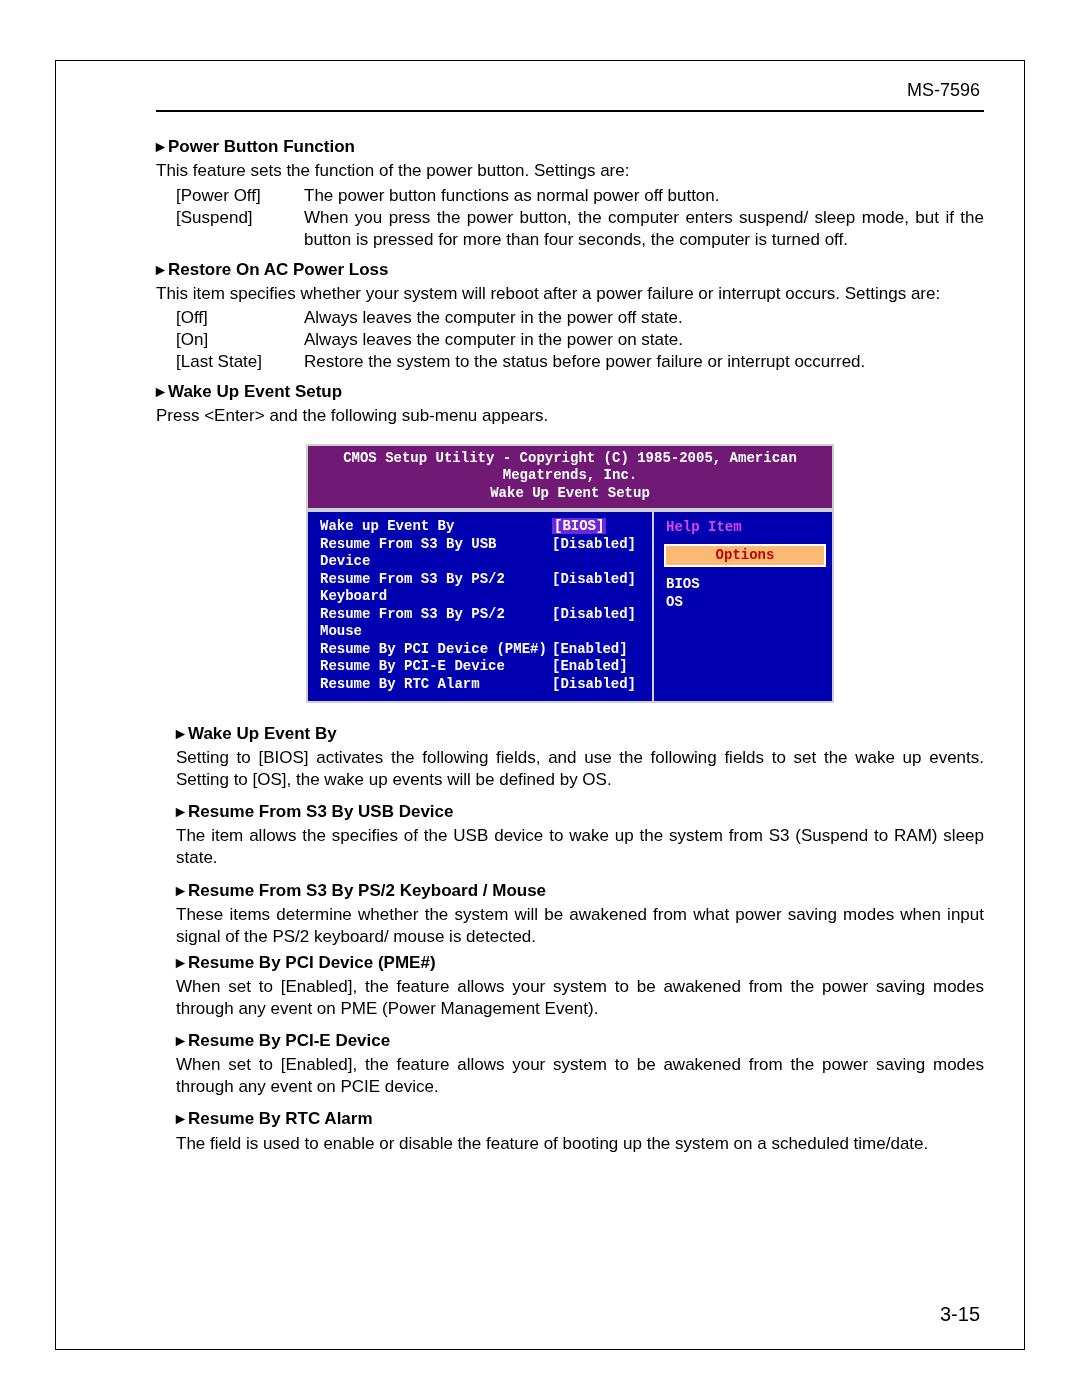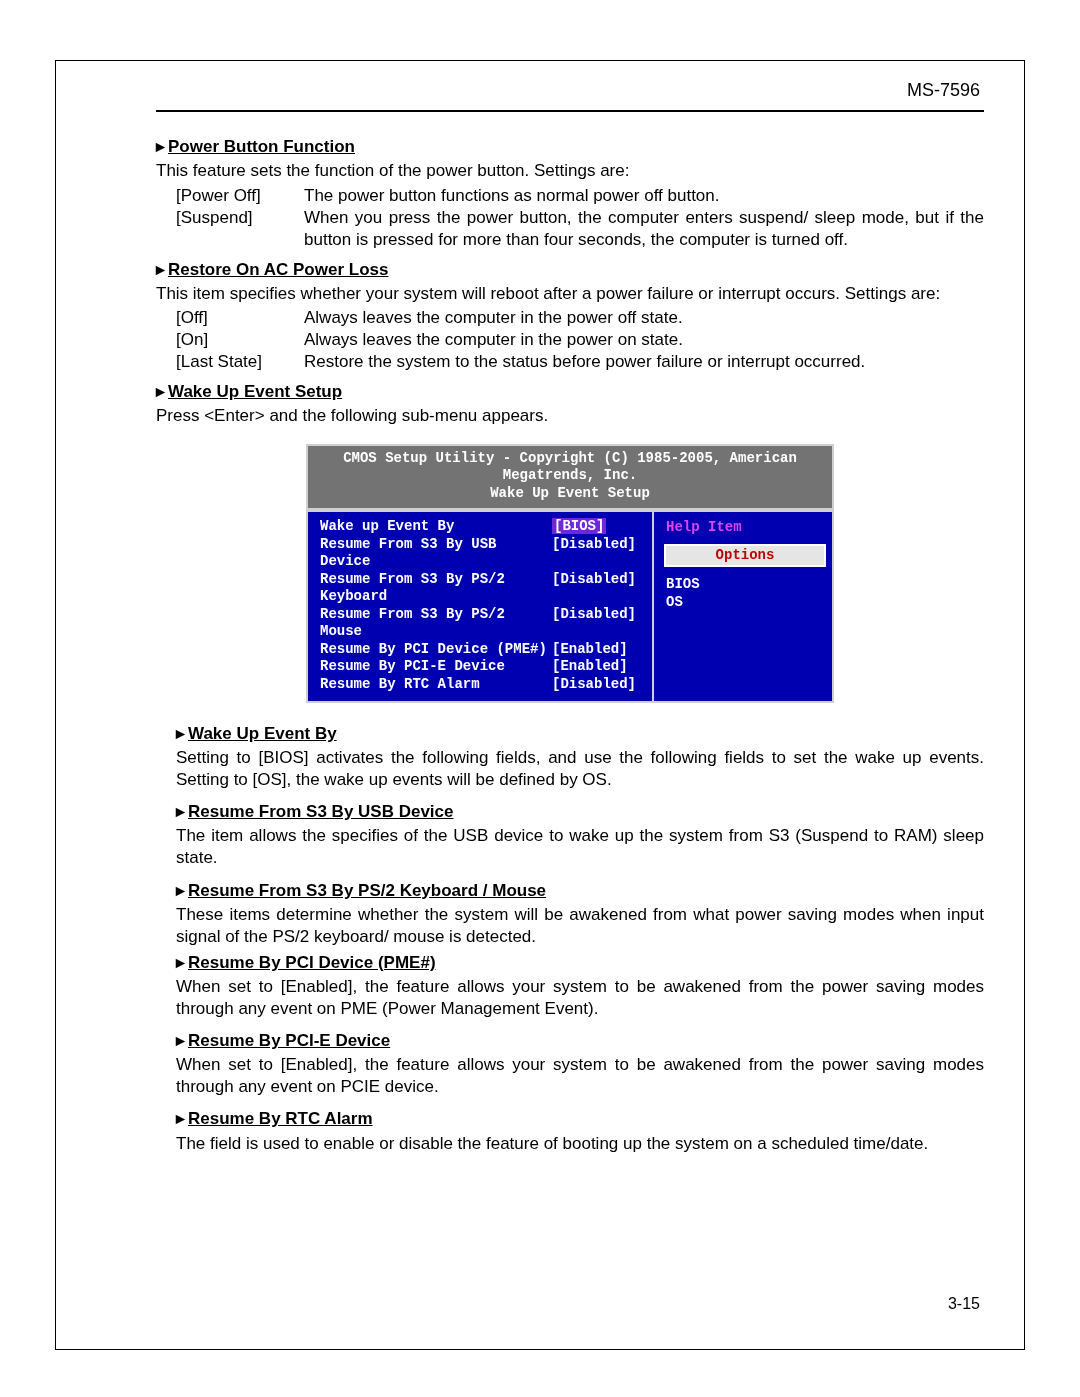--- a/index.html
+++ b/index.html
@@ -31,21 +31,20 @@
     margin-bottom: 8px;
     padding-right: 4px;
   }
   .rule {
     border-top: 2px solid #000;
     margin-bottom: 24px;
   }
   .section-title {
     font-weight: bold;
     margin-top: 4px;
-    text-decoration: underline;
   }
   .section-title .marker {
     display: inline-block;
     width: 12px;
   }
   .bodytext {
     margin-top: 2px;
     margin-bottom: 2px;
   }
   .sub {
@@ -70,21 +69,21 @@
   }
   .bios {
     margin: 16px auto 20px auto;
     width: 528px;
     font-family: "Courier New", monospace;
     font-size: 14px;
     font-weight: bold;
     color: #ffffff;
   }
   .bios .bios-title {
-    background: #737373;
+    background: #701a75;
     border: 2px solid #cfcfcf;
     padding: 4px 6px 6px 6px;
     text-align: center;
     line-height: 1.25;
   }
   .bios .bios-body {
     background: #0000b0;
     border-left: 2px solid #cfcfcf;
     border-right: 2px solid #cfcfcf;
     border-bottom: 2px solid #cfcfcf;
@@ -110,33 +109,33 @@
   .bios .kv .v { flex: 1; }
   .bios .sel {
     background: #6d28d9;
     padding: 0 2px;
   }
   .bios .help-hdr {
     color: #d946ef;
     margin-bottom: 8px;
   }
   .bios .options-bar {
-    background: #e5e5e5;
+    background: #fdba74;
     border: 2px solid #ffffff;
     color: #c00000;
     text-align: center;
     line-height: 1.2;
     margin: 0 -2px 8px -2px;
     padding: 1px 0;
   }
   .footer {
     position: absolute;
     right: 44px;
-    bottom: 34px;
-    font-size: 16px;
+    bottom: 22px;
+    font-size: 20px;
   }
 </style>
 </head>
 <body>
 
 <div class="page">
   <div class="inner-frame">
 
     <div class="hdr">MS-7596</div>
     <div class="rule"></div>

